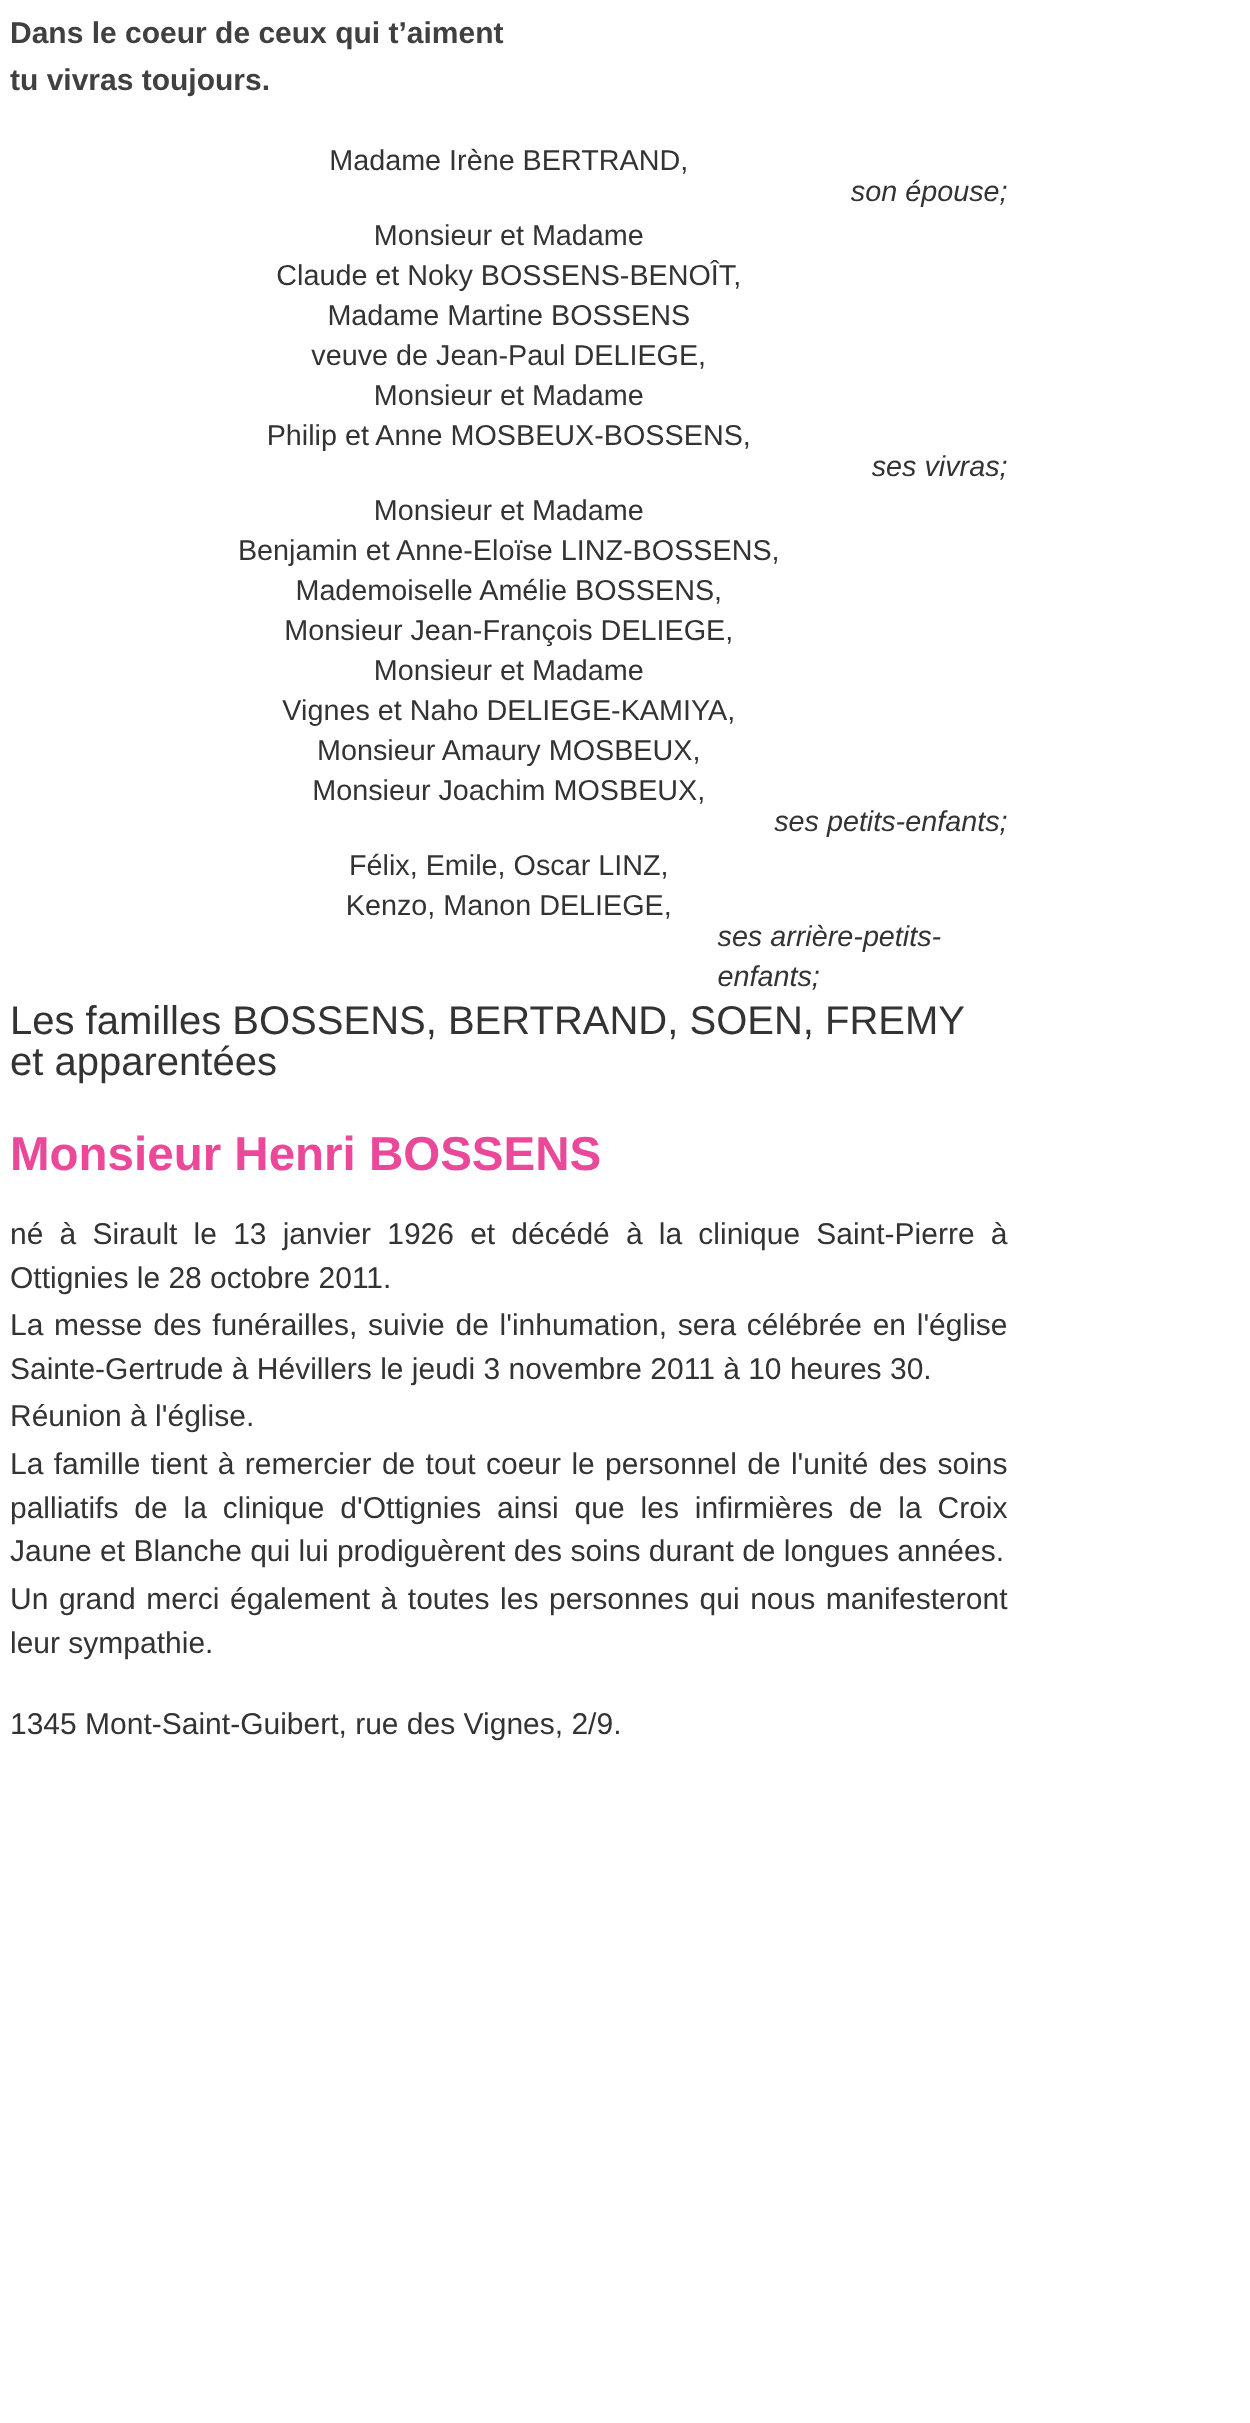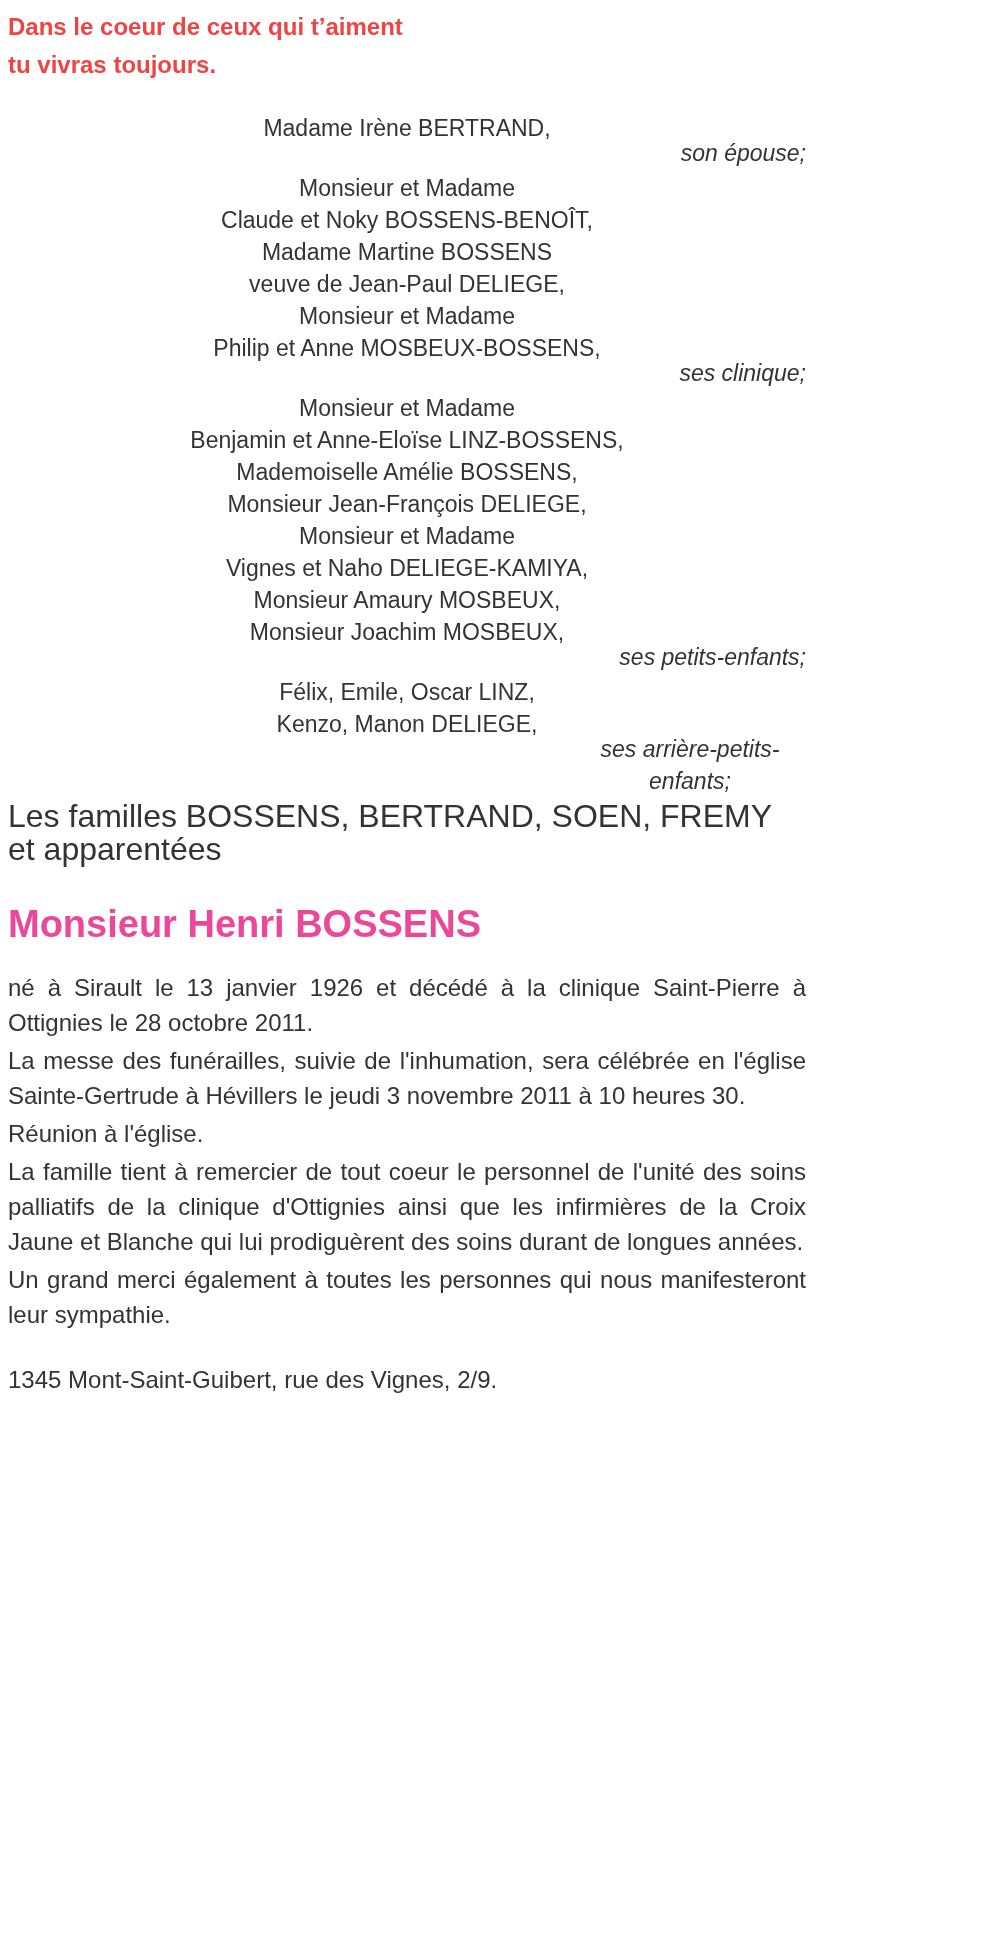--- a/index.html
+++ b/index.html
@@ -13,42 +13,42 @@
   }
   .page {
     width: 806px;
     padding: 8px 0 0 8px;
   }
   .epigraph-line {
     margin: 0;
     font-weight: 700;
     font-size: 24px;
     line-height: 38px;
-    color: #ef4444;
+    color: #404040;
   }
   .relatives {
     margin-top: 28px;
   }
   .rline {
     margin: 0;
     font-size: 23px;
     line-height: 32px;
     text-align: center;
   }
   .relation {
     margin: -7px 0 3px 0;
     font-size: 23px;
     line-height: 32px;
     font-style: italic;
     text-align: right;
   }
   .relation .relation-inner {
     display: inline-block;
     max-width: 232px;
-    text-align: center;
+    text-align: left;
   }
   .families { margin: 0; }
   .fline {
     margin: 0;
     font-size: 32px;
     line-height: 33px;
   }
   .announcement {
     margin: 32px 0 0 0;
     font-size: 24px;
@@ -90,21 +90,21 @@
       <p class="relation"><span class="relation-inner">son épouse;</span></p>
     </div>
 
     <div class="group">
       <p class="rline">Monsieur et Madame</p>
       <p class="rline">Claude et Noky BOSSENS-BENOÎT,</p>
       <p class="rline">Madame Martine BOSSENS</p>
       <p class="rline">veuve de Jean-Paul DELIEGE,</p>
       <p class="rline">Monsieur et Madame</p>
       <p class="rline">Philip et Anne MOSBEUX-BOSSENS,</p>
-      <p class="relation"><span class="relation-inner">ses clinique;</span></p>
+      <p class="relation"><span class="relation-inner">ses vivras;</span></p>
     </div>
 
     <div class="group">
       <p class="rline">Monsieur et Madame</p>
       <p class="rline">Benjamin et Anne-Eloïse LINZ-BOSSENS,</p>
       <p class="rline">Mademoiselle Amélie BOSSENS,</p>
       <p class="rline">Monsieur Jean-François DELIEGE,</p>
       <p class="rline">Monsieur et Madame</p>
       <p class="rline">Vignes et Naho DELIEGE-KAMIYA,</p>
       <p class="rline">Monsieur Amaury MOSBEUX,</p>

